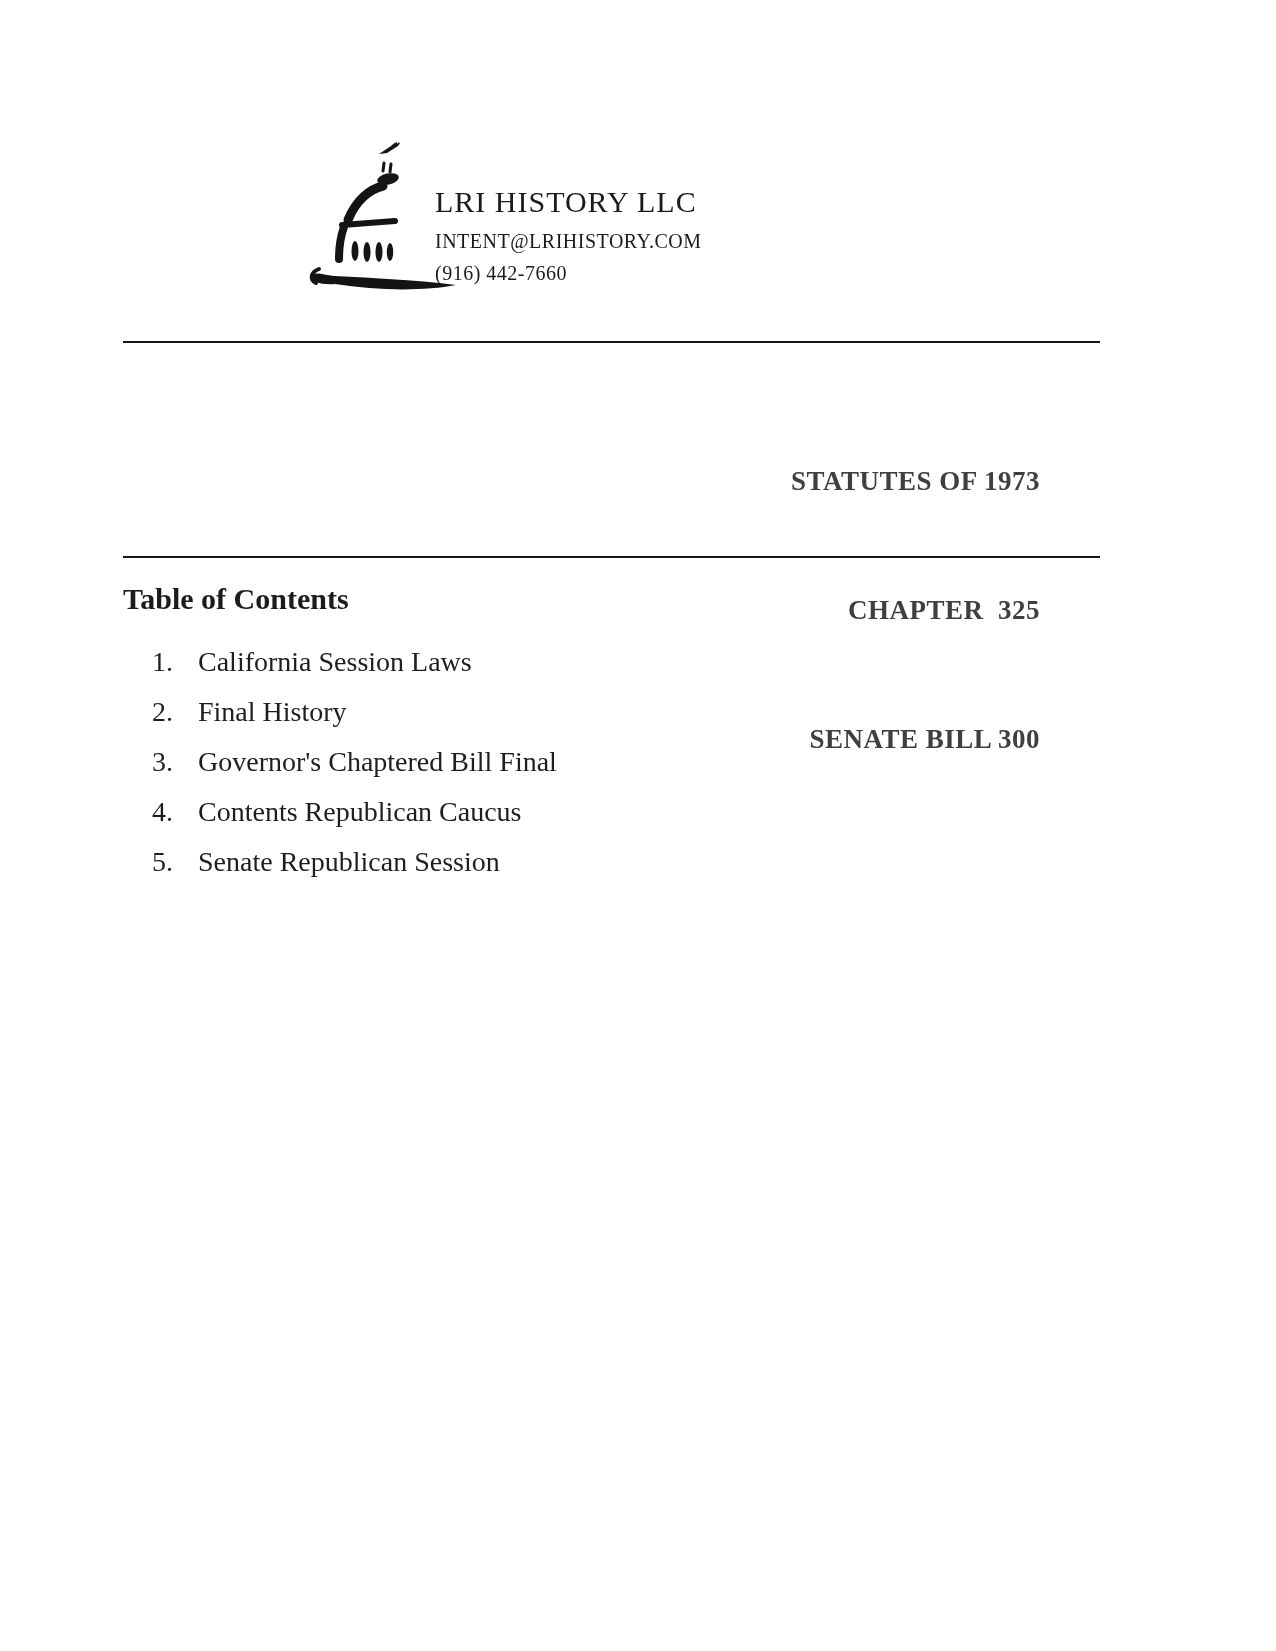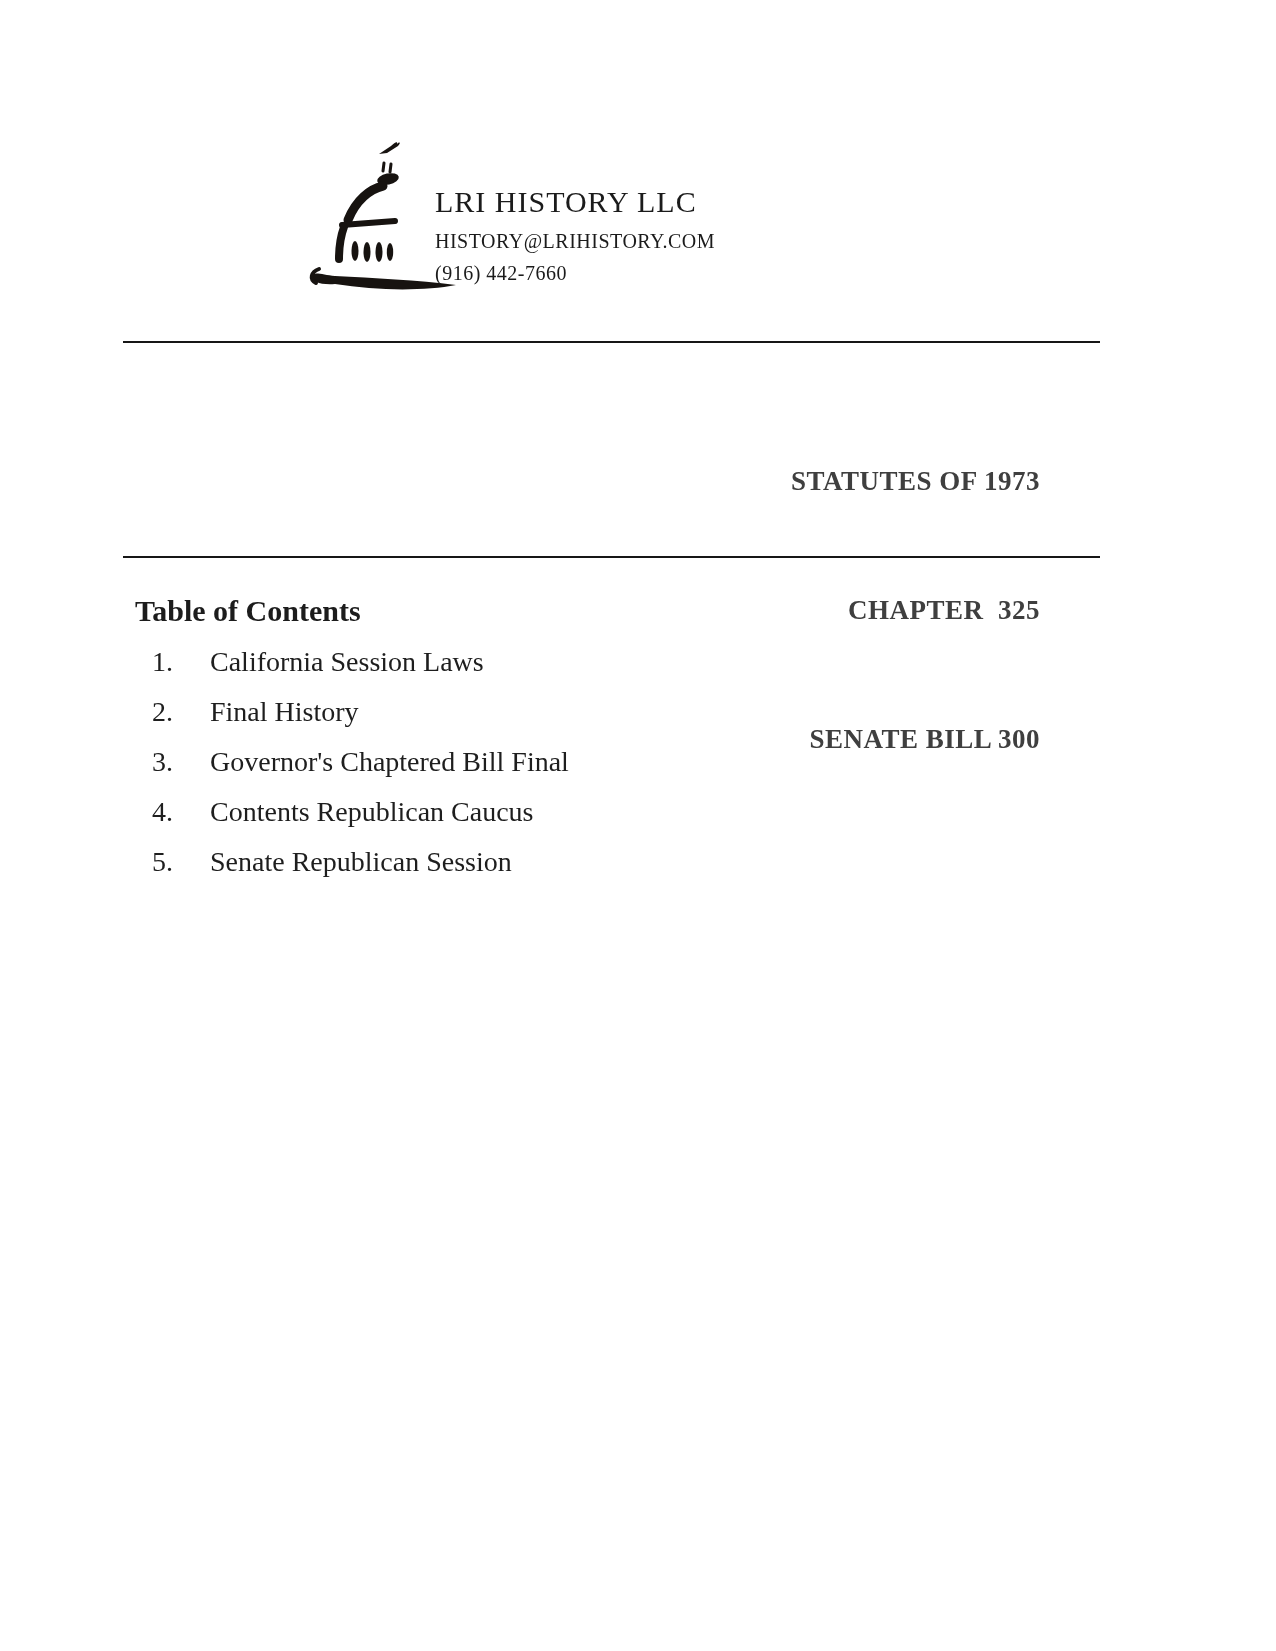--- a/index.html
+++ b/index.html
@@ -72,21 +72,21 @@
     color: #3f3f3f;
     white-space: pre;
     letter-spacing: 0.5px;
   }
 
   
   .toc-heading {
     position: absolute;
     left: 123px;
     top: 582px;
-    margin: 12px;
+    margin: 0;
     font-size: 30px;
     font-weight: bold;
     color: #1c1c1c;
   }
   .toc-list {
     position: absolute;
     left: 152px;
     top: 637px;
     width: 700px;
   }
@@ -97,21 +97,20 @@
     color: #1e1e1e;
     display: flex;
   }
   .toc-item .num {
     display: inline-block;
     width: 46px;
     flex: 0 0 46px;
   }
   .toc-item .label {
     display: inline-block;
-    margin-left: 12px;
   }
 </style>
 </head>
 <body>
 
 <div class="page">
 
   <svg class="logo" viewBox="0 0 160 170" xmlns="http://www.w3.org/2000/svg" aria-hidden="true">
     <g fill="none" stroke="#171310" stroke-linecap="round">
 
@@ -133,21 +132,21 @@
       <ellipse cx="76" cy="124" rx="3.5" ry="10" fill="#171310" stroke="none"></ellipse>
       <ellipse cx="87" cy="124" rx="3.2" ry="9" fill="#171310" stroke="none"></ellipse>
 
       <path d="M153,157 C115,152 70,150 32,148 C20,147 10,143 9,148 C8,154 18,157 32,156 C75,163 122,163 153,157 Z" fill="#171310" stroke="none"></path>
       <path d="M16,141 C8,144 6,151 13,155" stroke-width="4"></path>
     </g>
   </svg>
 
   <div class="header-text">
     <div class="company-name">LRI HISTORY LLC</div>
-    <div class="contact-line">HISTORY@LRIHISTORY.COM</div>
+    <div class="contact-line">INTENT@LRIHISTORY.COM</div>
     <div class="contact-line">(916) 442-7660</div>
   </div>
 
   <div class="rule rule-top"></div>
 
   <div class="title-block">
     <div>STATUTES OF 1973</div>
     <div>CHAPTER  325</div>
     <div>SENATE BILL 300</div>
   </div>

